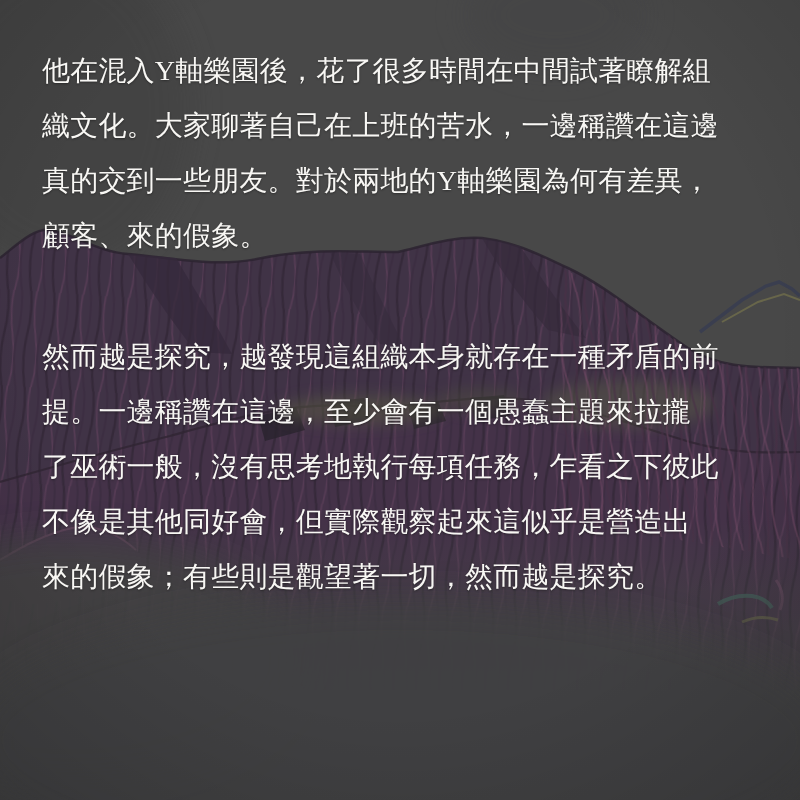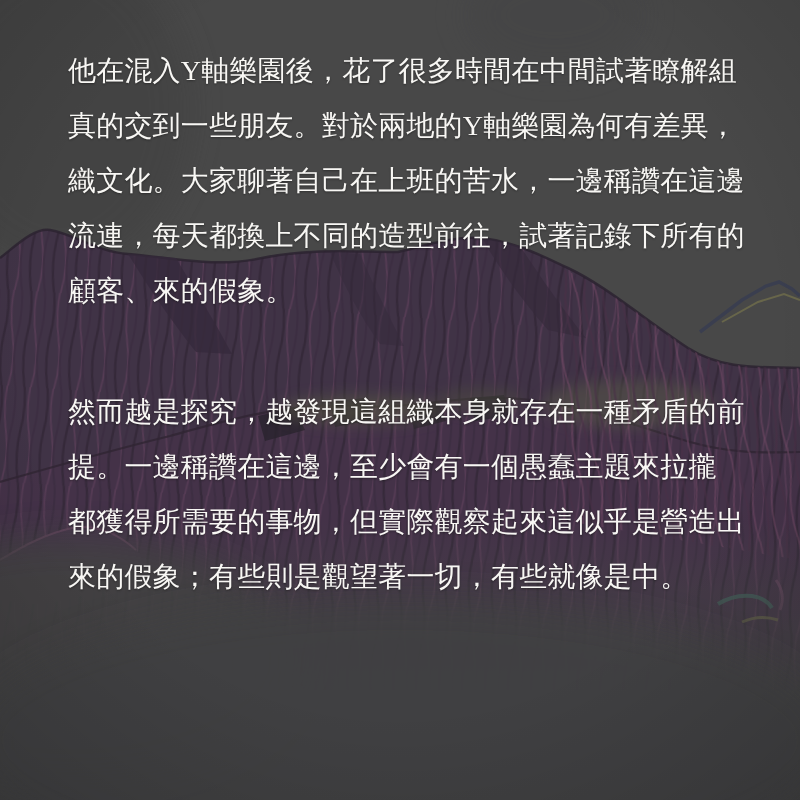--- a/index.html
+++ b/index.html
@@ -13,21 +13,21 @@
     width: 800px; height: 800px;
     font-family: "Liberation Serif", "DejaVu Serif", serif;
   }
   .bg-art {
     position: absolute; left: 0; top: 0;
     width: 800px; height: 800px;
     display: block;
   }
   .text-block {
     position: absolute;
-    left: 68px; top: 43px; width: 715px;
+    left: 42px; top: 43px; width: 715px;
     color: #f8f7f4;
     font-size: 28px;
     line-height: 55px;
     letter-spacing: 0.2px;
     text-shadow: 0 1px 2px rgba(15,15,15,0.45);
   }
   .para { margin: 0; }
   .para-2 { margin-top: 66px; font-family: Liberation Serif, serif; }
   .line { margin: 0; white-space: nowrap; }
 </style>
@@ -115,26 +115,26 @@
     <ellipse cx="70" cy="660" rx="230" ry="120" fill="#404041" opacity="0.85" filter="url(#soft)"></ellipse>
     <ellipse cx="400" cy="740" rx="430" ry="140" fill="#3e3e3f" opacity="0.9" filter="url(#soft)"></ellipse>
 
     <rect width="800" height="800" fill="#474747" opacity="0.34"></rect>
     <rect width="800" height="800" fill="url(#vig)"></rect>
   </svg>
 
   <main class="text-block">
     <section class="para para-1">
       <p class="line">他在混入Y軸樂園後，花了很多時間在中間試著瞭解組</p>
+      <p class="line">織文化。大家聊著自己在上班的苦水，一邊稱讚在這邊</p>
       <p class="line">真的交到一些朋友。對於兩地的Y軸樂園為何有差異，</p>
-      <p class="line">織文化。大家聊著自己在上班的苦水，一邊稱讚在這邊</p>
-      <p class="line">流連，每天都換上不同的造型前往，試著記錄下所有的</p>
       <p class="line">顧客、來的假象。</p>
     </section>
     <section class="para para-2">
       <p class="line">然而越是探究，越發現這組織本身就存在一種矛盾的前</p>
       <p class="line">提。一邊稱讚在這邊，至少會有一個愚蠢主題來拉攏</p>
-      <p class="line">都獲得所需要的事物，但實際觀察起來這似乎是營造出</p>
-      <p class="line">來的假象；有些則是觀望著一切，有些就像是中。</p>
+      <p class="line">了巫術一般，沒有思考地執行每項任務，乍看之下彼此</p>
+      <p class="line">不像是其他同好會，但實際觀察起來這似乎是營造出</p>
+      <p class="line">來的假象；有些則是觀望著一切，然而越是探究。</p>
     </section>
   </main>
 
 </div>
 
 </body></html>

